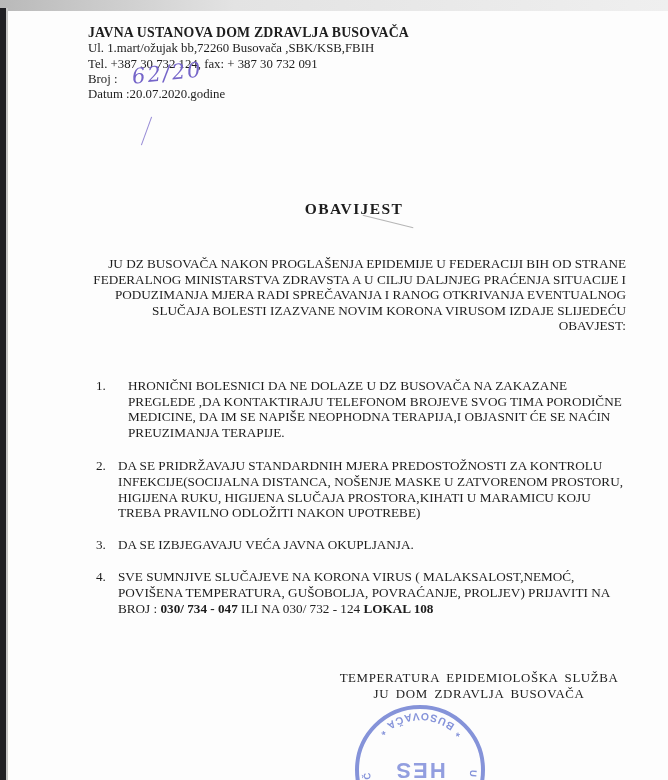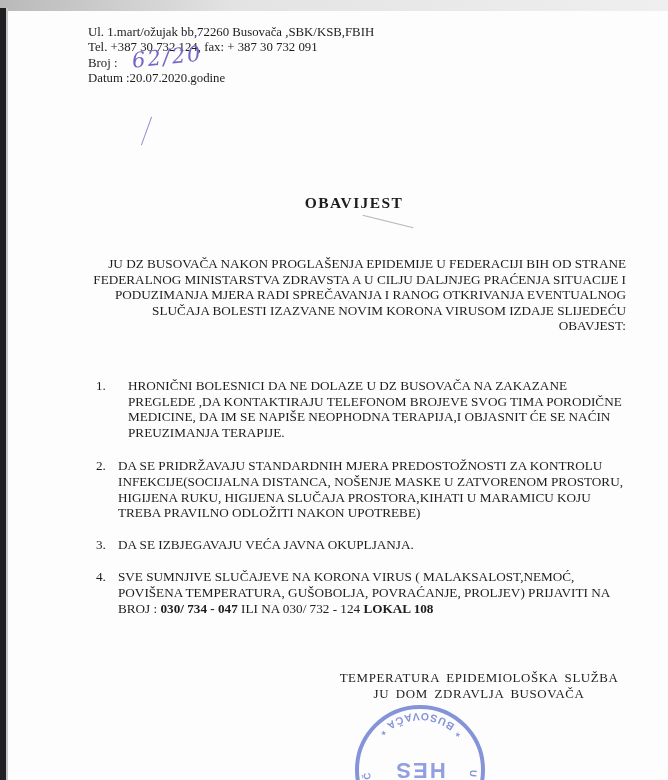--- a/index.html
+++ b/index.html
@@ -22,21 +22,21 @@
   .org-name{font-weight:bold;font-size:13.8px;letter-spacing:.2px;margin-bottom:1px;}
   .underlined{text-decoration:underline;text-underline-offset:2px;}
   .broj-line{position:relative;height:15px;}
   .handwritten{
     position:absolute;left:44px;top:-6px;font-style:italic;font-size:21px;
     color:#7565c9;letter-spacing:2px;transform:rotate(-6deg);white-space:nowrap;
     font-family:"DejaVu Serif", serif;
   }
 
   
-  .title{position:absolute;left:88px;top:194px;width:532px;text-align:center;
+  .title{position:absolute;left:88px;top:200px;width:532px;text-align:center;
     font-weight:bold;font-size:15.5px;letter-spacing:1.4px;}
 
   
   .intro{position:absolute;left:88px;top:256px;width:538px;font-size:13.2px;line-height:15.6px;text-align:right;}
 
   
   .list{position:absolute;left:96px;top:378px;width:530px;font-size:13.2px;line-height:15.6px;}
   .list-item{display:flex;margin-bottom:18px;}
   .li-num{width:22px;flex:none;}
   .li-text{flex:1;}
@@ -56,20 +56,21 @@
 </head>
 <body>
 
 <div id="page">
 
   <div class="scan-top-band"></div>
   <div class="scan-left-strip"></div>
   <div class="scan-left-edge"></div>
 
   <div class="header">
+    <div class="org-name">JAVNA USTANOVA  DOM ZDRAVLJA BUSOVAČA</div>
     <div>Ul. 1.mart/ožujak  bb,72260 Busovača ,SBK/KSB,FBIH</div>
     <div>Tel. +387 30 732 124, fax: + 387 30 732 091</div>
     <div class="broj-line">
       <span>Broj :</span>
       <span class="handwritten">62/20</span>
     </div>
     <div>Datum :20.07.2020.godine</div>
   </div>
 
   <div class="pen-stroke-sifra"></div>

